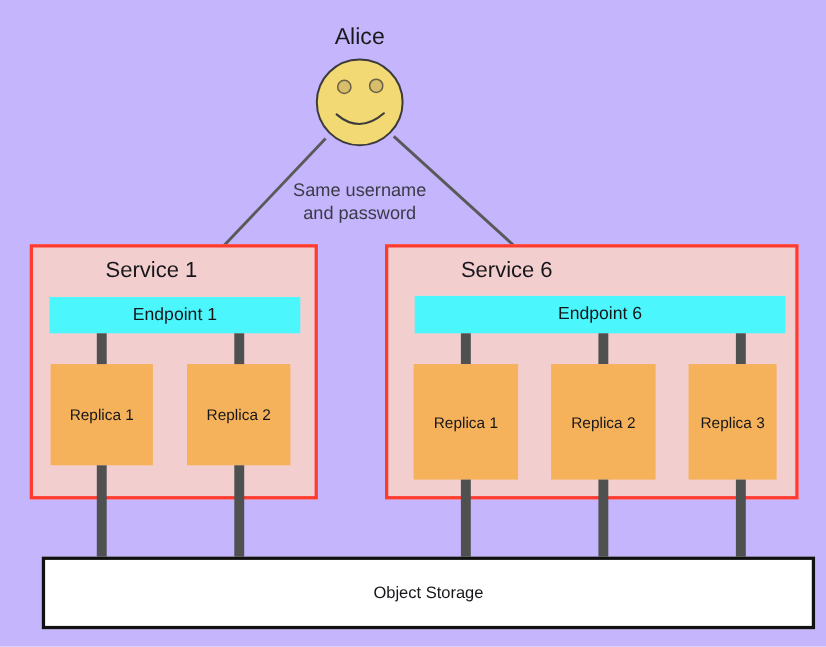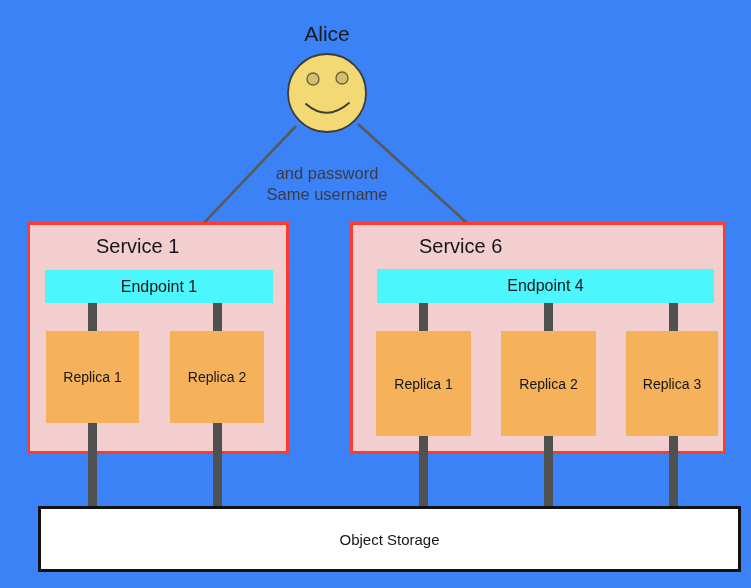--- a/index.html
+++ b/index.html
@@ -7,21 +7,21 @@
     padding: 0;
     background: #ffffff;
   }
   body {
     font-family: "Liberation Sans", sans-serif;
   }
   #canvas {
     position: relative;
     width: 751px;
     height: 588px;
-    background: #3b82f6;
+    background: #c4b5fd;
     overflow: hidden;
   }
   #svg-layer {
     position: absolute;
     left: 0; top: 0;
     width: 751px;
     height: 588px;
   }
 
   .abs { position: absolute; }
@@ -88,21 +88,21 @@
     align-items: center;
     justify-content: center;
     font-size: 14px;
     color: #16161a;
     white-space: nowrap;
   }
   #s1-replica-1 { left: 46px; top: 331px; width: 93px; height: 92px; }
   #s1-replica-2 { left: 170px; top: 331px; width: 94px; height: 92px; }
   #s2-replica-1 { left: 376px; top: 331px; width: 95px; height: 105px; }
   #s2-replica-2 { left: 501px; top: 331px; width: 95px; height: 105px; }
-  #s2-replica-3 { left: 626px; top: 331px; width: 92px; height: 105px; }
+  #s2-replica-3 { left: 626px; top: 331px; width: 80px; height: 105px; }
 
   
   .connector {
     background: #4F5050;
     width: 9px;
   }
 
   
   #object-storage {
     box-sizing: border-box;
@@ -139,22 +139,22 @@
       <circle cx="327" cy="93" r="39" fill="#F2D974" stroke="#3b3b3b" stroke-width="1.8"></circle>
       <circle cx="313" cy="79" r="6" fill="#D8BE6A" stroke="#6b6246" stroke-width="1.4"></circle>
       <circle cx="342" cy="78" r="6" fill="#D8BE6A" stroke="#6b6246" stroke-width="1.4"></circle>
       <path d="M306,104 Q327,122 349,103" fill="none" stroke="#3b3b3b" stroke-width="1.9" stroke-linecap="round"></path>
     </g>
   </svg>
 
   <div class="abs actor-label">Alice</div>
 
   <div class="abs flow-note">
+    <div>Same username</div>
     <div>and password</div>
-    <div>Same username</div>
   </div>
 
   <div class="abs service" id="service-1">
     <div class="service-title">Service 1</div>
   </div>
 
   <div class="abs endpoint" id="endpoint-1">Endpoint 1</div>
 
   <div class="abs connector" style="left:88px; top:303px; height:29px;"></div>
   <div class="abs connector" style="left:213px; top:303px; height:29px;"></div>
@@ -162,21 +162,21 @@
   <div class="abs replica" id="s1-replica-1">Replica 1</div>
   <div class="abs replica" id="s1-replica-2">Replica 2</div>
 
   <div class="abs connector" style="left:88px; top:423px; height:85px;"></div>
   <div class="abs connector" style="left:213px; top:423px; height:85px;"></div>
 
   <div class="abs service" id="service-2">
     <div class="service-title">Service 6</div>
   </div>
 
-  <div class="abs endpoint" id="endpoint-2">Endpoint 4</div>
+  <div class="abs endpoint" id="endpoint-2">Endpoint 6</div>
 
   <div class="abs connector" style="left:419px; top:303px; height:28px;"></div>
   <div class="abs connector" style="left:544px; top:303px; height:28px;"></div>
   <div class="abs connector" style="left:669px; top:303px; height:28px;"></div>
 
   <div class="abs replica" id="s2-replica-1">Replica 1</div>
   <div class="abs replica" id="s2-replica-2">Replica 2</div>
   <div class="abs replica" id="s2-replica-3">Replica 3</div>
 
   <div class="abs connector" style="left:419px; top:436px; height:72px;"></div>

